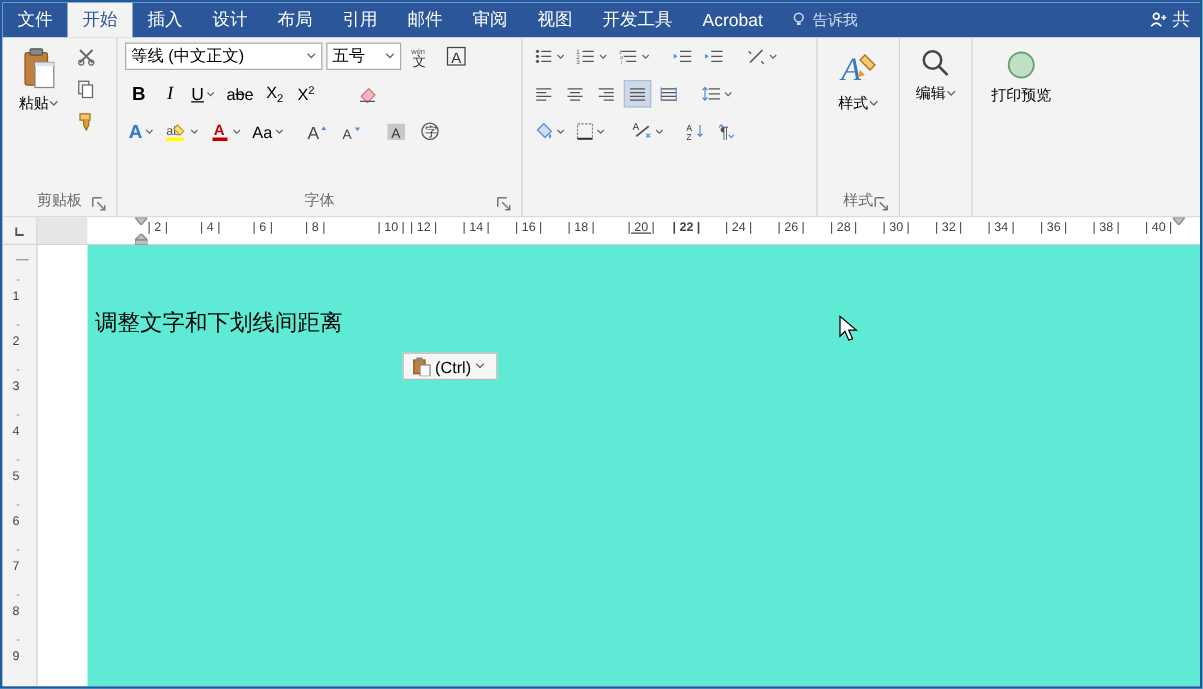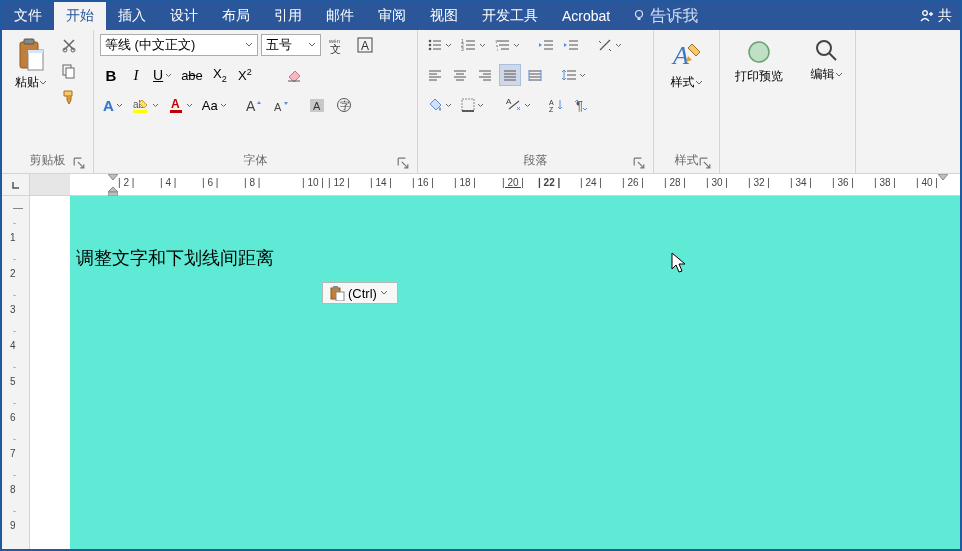--- a/index.html
+++ b/index.html
@@ -2,21 +2,21 @@
 <html><head>
 <meta charset="utf-8">
 <style>
   * { box-sizing: border-box; margin: 0; padding: 0; }
   body { font-family: "Microsoft YaHei", "SimSun", sans-serif; font-size: 12px; background: #fff; width: 962px; height: 551px; overflow: hidden; border: 2px solid #1f5aa0; }
   
   
   .menubar { background: #2b579a; color: #fff; display: flex; align-items: stretch; height: 28px; }
   .menubar .tab { padding: 0 12px; display: flex; align-items: center; font-size: 14px; cursor: pointer; }
   .menubar .tab.active { background: #f3f3f3; color: #2b579a; }
-  .menubar .tellme { display: flex; align-items: center; margin-left: 10px; color: #d0dcf0; font-size: 16px; }
+  .menubar .tellme { display: flex; align-items: center; margin-left: 10px; color: #d0dcf0; font-size: 12px; }
   .menubar .tellme svg { margin-right: 4px; }
   .menubar .spacer { flex: 1; }
   .menubar .share { display: flex; align-items: center; padding: 0 8px; font-size: 14px; }
   
   
   .ribbon { background: #f3f3f3; border-bottom: 1px solid #d4d4d4; display: flex; height: 144px; }
   .group { border-right: 1px solid #d4d4d4; padding: 4px 6px 2px 6px; display: flex; flex-direction: column; justify-content: space-between; }
   .group-body { display: flex; align-items: flex-start; gap: 4px; }
   .group-label { text-align: center; font-size: 12px; color: #6a6a6a; padding: 2px 0; position: relative; }
   .group-label .launcher { position: absolute; right: 2px; bottom: 2px; width: 12px; height: 12px; }
@@ -397,25 +397,20 @@
             </svg>
           </div>
         <div class="btn">
             <svg width="14" height="14">
               <text x="1" y="12" font-size="13" fill="#555">¶</text>
               <path d="M0 4 l2-2 2 2 M12 10 l-2 2 -2-2" stroke="#5a8fd6" fill="none"></path>
             </svg>
           </div>
       </div>
     </div>
-    <div class="group-label"><span>段落</span>
-      <svg class="launcher" viewBox="0 0 10 10">
-          <path d="M1 1 h6 M1 1 v6 M4 4 l5 5 M9 6 v3 h-3" stroke="#777" fill="none"></path>
-        </svg>
-    </div>
   </div>
 
   <div class="group" style="width:66px">
     <div class="group-body" style="justify-content:center;width:100%">
       <div class="bigbtn">
         <svg width="34" height="34">
             <text x="3" y="26" font-size="26" fill="#3b78c4" font-style="italic" font-family="serif">A</text>
             <path d="M22 6 l8 8 -4 4 -8-8z" fill="#f7c96b" stroke="#a07020"></path>
             <path d="M18 18 l-2 6 6-2 z" fill="#e0a030"></path>
           </svg>
@@ -427,46 +422,46 @@
           </div>
       </div>
     </div>
     <div class="group-label"><span>样式</span>
       <svg class="launcher" viewBox="0 0 10 10">
           <path d="M1 1 h6 M1 1 v6 M4 4 l5 5 M9 6 v3 h-3" stroke="#777" fill="none"></path>
         </svg>
     </div>
   </div>
 
-  <div class="group" style="width:78px;border-right:none">
-    <div class="group-body" style="justify-content:center;width:100%">
-      <div class="bigbtn">
-        <svg width="28" height="28">
-            <circle cx="14" cy="14" r="10" fill="#bfe0c4" stroke="#6aa070" stroke-width="1.5"></circle>
-          </svg>
-        <div class="biglabel">
-            <span>打印预览</span>
-          </div>
-      </div>
-    </div>
-    <div class="group-label" style="height:16px"></div>
-  </div>
-
   <div class="group" style="width:58px">
     <div class="group-body" style="justify-content:center;width:100%">
       <div class="bigbtn">
         <svg width="26" height="26">
             <circle cx="10" cy="10" r="7" fill="none" stroke="#444" stroke-width="2"></circle>
             <path d="M15 15 l7 7" stroke="#444" stroke-width="2"></path>
           </svg>
         <div class="biglabel">
             <span>编辑</span>
             <svg class="dd" width="8" height="6">
               <path d="M1 1 L4 4 L7 1" fill="none" stroke="#666"></path>
             </svg>
+          </div>
+      </div>
+    </div>
+    <div class="group-label" style="height:16px"></div>
+  </div>
+
+  <div class="group" style="width:78px;border-right:none">
+    <div class="group-body" style="justify-content:center;width:100%">
+      <div class="bigbtn">
+        <svg width="28" height="28">
+            <circle cx="14" cy="14" r="10" fill="#bfe0c4" stroke="#6aa070" stroke-width="1.5"></circle>
+          </svg>
+        <div class="biglabel">
+            <span>打印预览</span>
           </div>
       </div>
     </div>
     <div class="group-label" style="height:16px"></div>
   </div>
 
 </div>
 
 <div class="ruler-wrap">
   <div class="ruler-corner">

